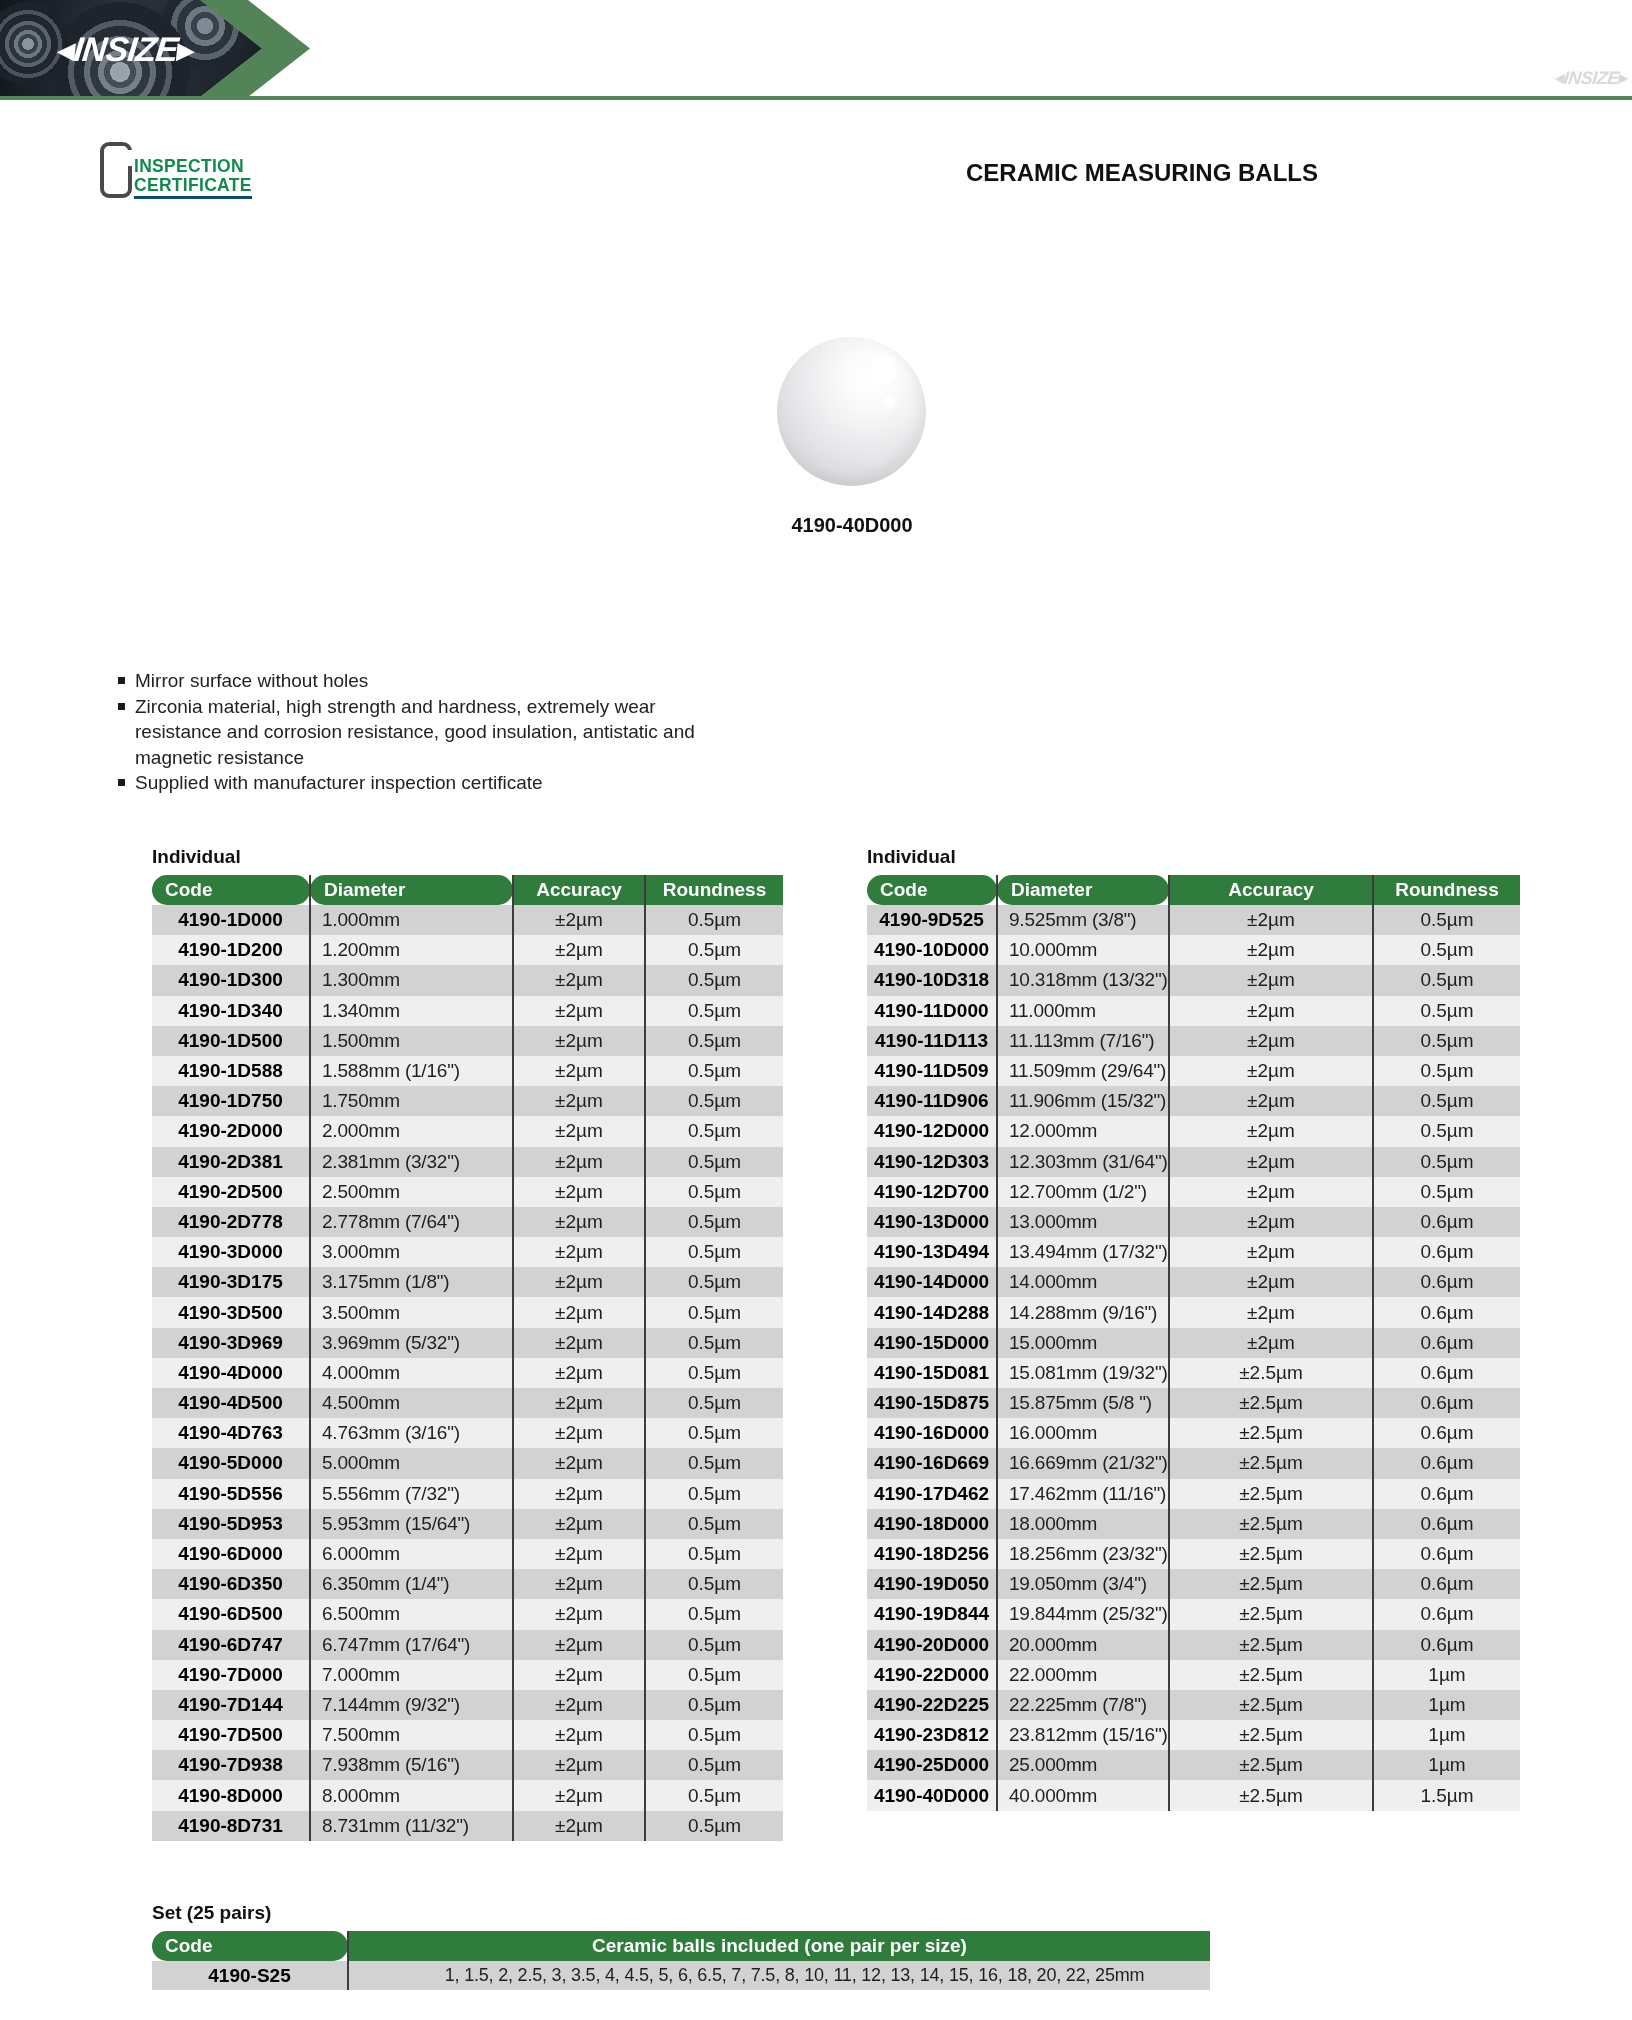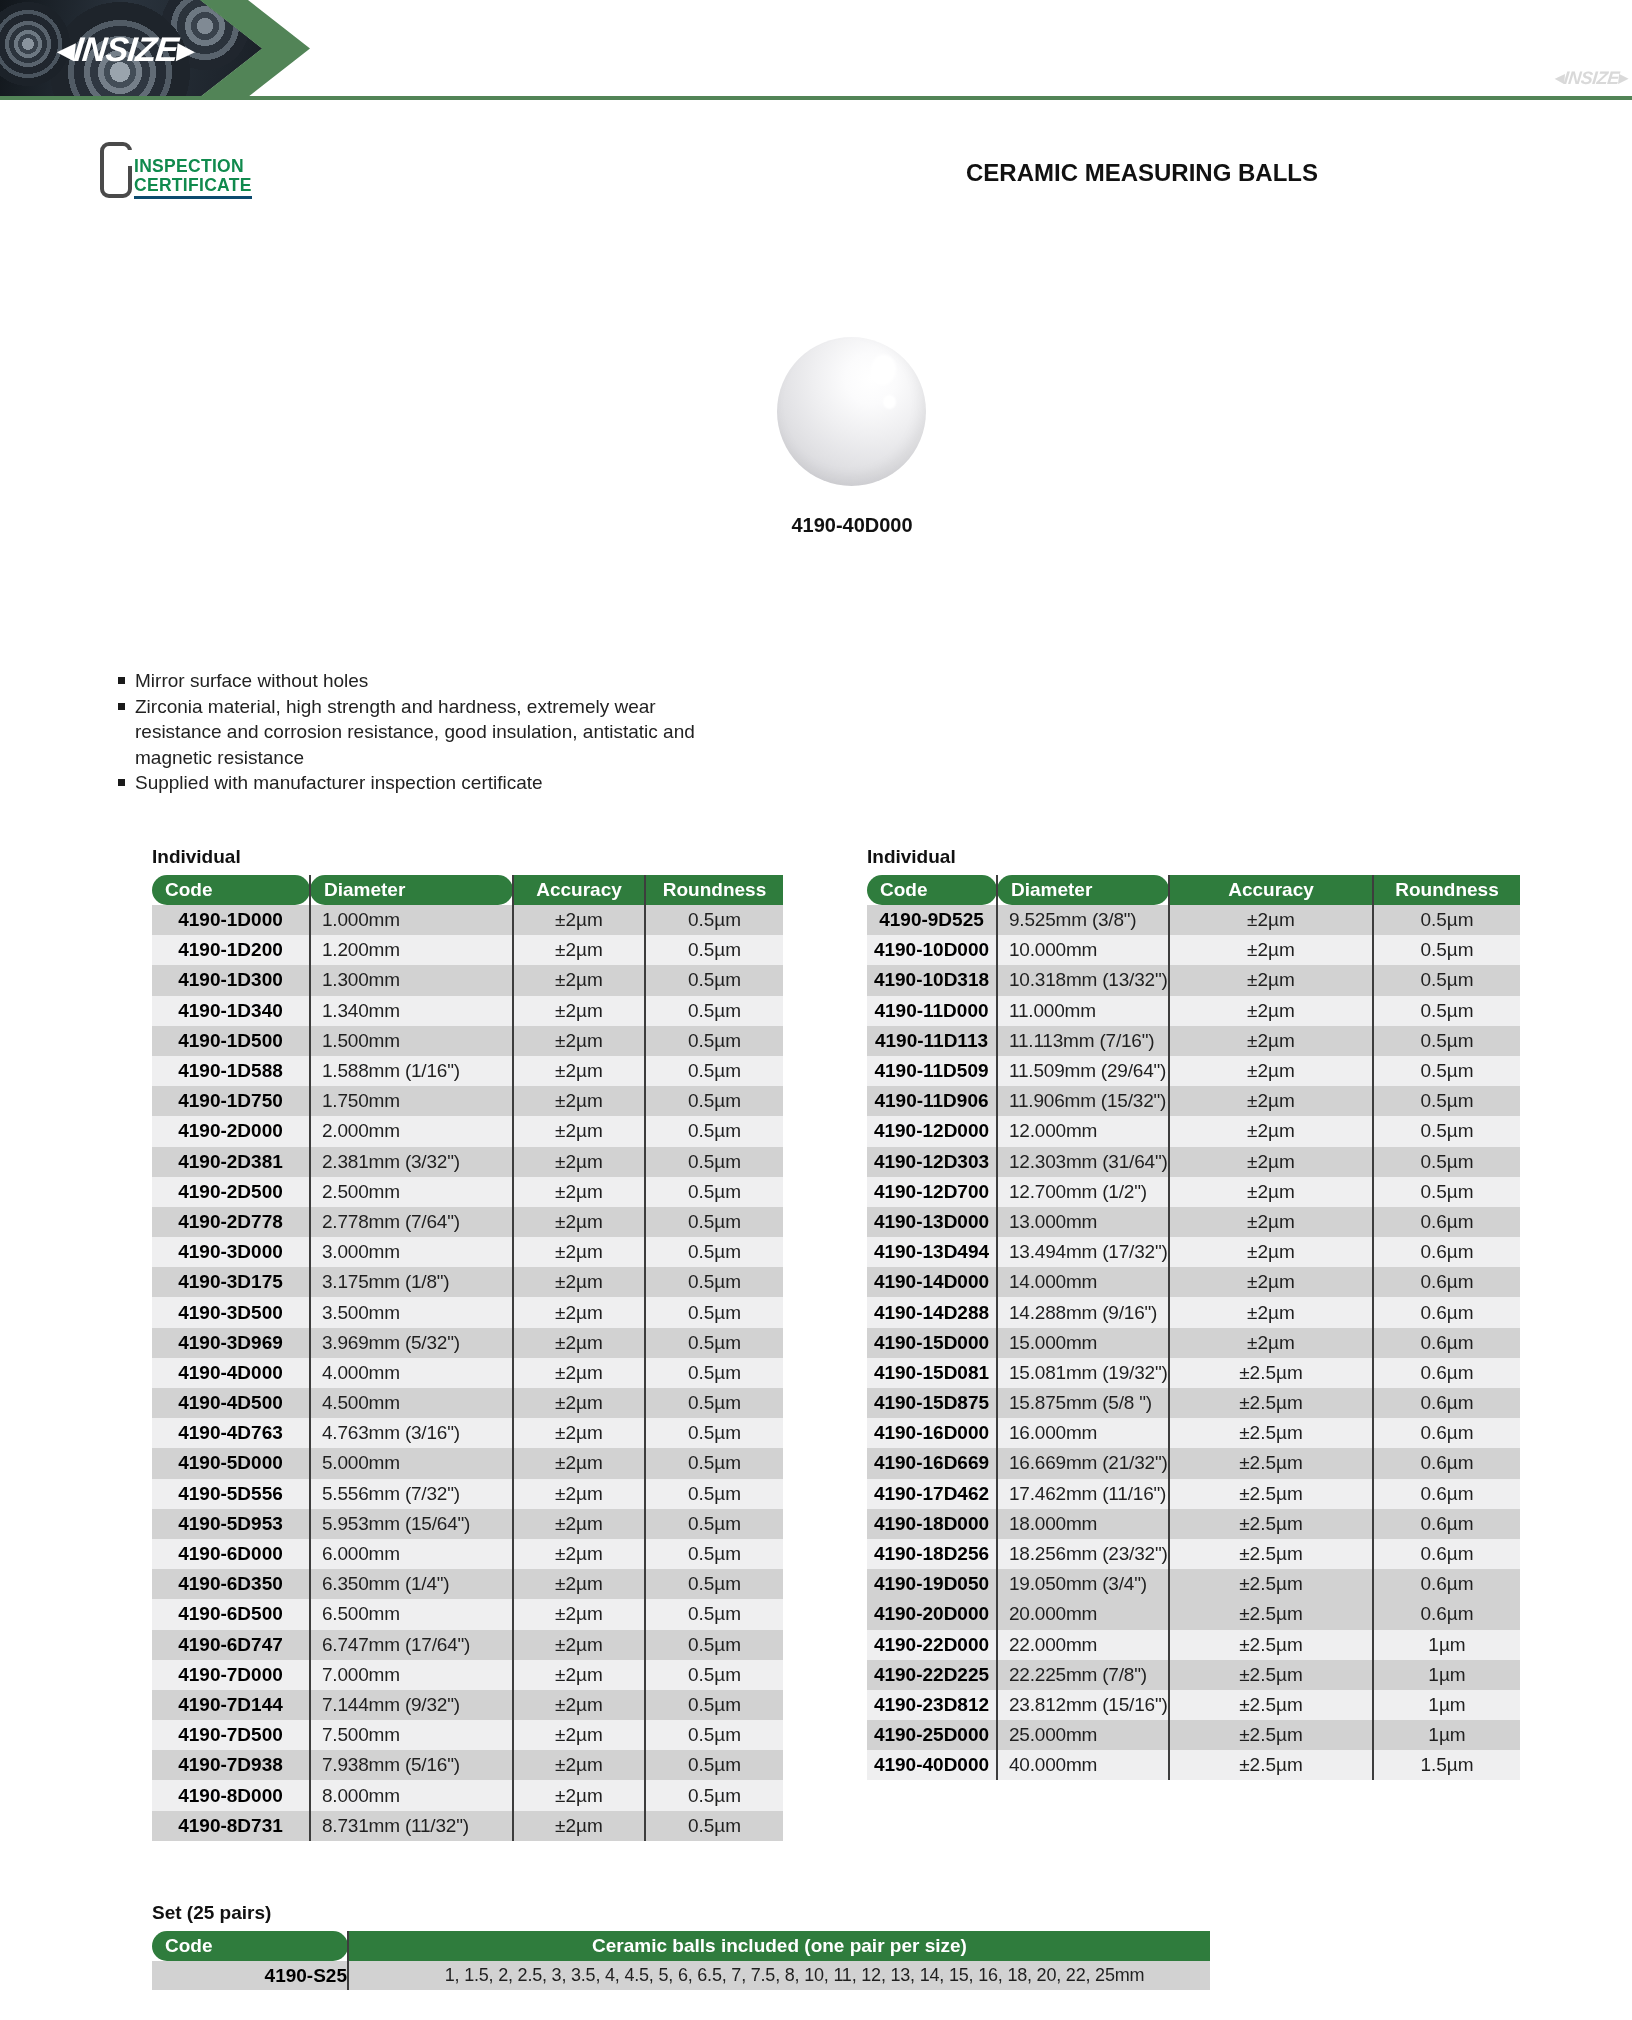--- a/index.html
+++ b/index.html
@@ -89,21 +89,21 @@
   th.h-center { text-align:center; }
   td { font-size:19px; height:30.2px; padding:0; white-space:nowrap; color:#1f1f1f; }
   th + th, td + td { border-left:2px solid #3d3d3d; }
   tr.row-dark td  { background:#d2d2d2; }
   tr.row-light td { background:#efeff0; }
   tr.row-set td   { background:#d2d2d2; height:29px; }
 
   .cell-code { font-weight:bold; text-align:center; color:#000; }
   .cell-dia  { text-align:left; padding-left:11px; letter-spacing:-0.2px; }
   .cell-acc, .cell-round { text-align:center; }
-  .cell-set-code { font-weight:bold; text-align:right; color:#000; }
+  .cell-set-code { font-weight:bold; text-align:center; color:#000; }
   .cell-set-list { text-align:center; font-size:18px; letter-spacing:-0.2px;padding-left:30px; }
 </style>
 </head>
 <body>
 
 <div class="banner-photo"></div>
 <div class="banner-chevron"></div>
 <div class="banner-logo"><span class="arrow">◀</span><span>INSIZE</span><span class="arrow">▶</span></div>
 <div class="header-rule"></div>
 <div class="watermark-logo"><span class="arrow">◀</span><span>INSIZE</span><span class="arrow">▶</span></div>
@@ -486,20 +486,26 @@
           <td class="cell-dia">18.256mm (23/32")</td>
           <td class="cell-acc">±2.5µm</td>
           <td class="cell-round">0.6µm</td>
         </tr>
         <tr class="row-dark">
           <td class="cell-code">4190-19D050</td>
           <td class="cell-dia">19.050mm (3/4")</td>
           <td class="cell-acc">±2.5µm</td>
           <td class="cell-round">0.6µm</td>
         </tr>
+        <tr class="row-light">
+          <td class="cell-code">4190-19D844</td>
+          <td class="cell-dia">19.844mm (25/32")</td>
+          <td class="cell-acc">±2.5µm</td>
+          <td class="cell-round">0.6µm</td>
+        </tr>
         <tr class="row-dark">
           <td class="cell-code">4190-20D000</td>
           <td class="cell-dia">20.000mm</td>
           <td class="cell-acc">±2.5µm</td>
           <td class="cell-round">0.6µm</td>
         </tr>
         <tr class="row-light">
           <td class="cell-code">4190-22D000</td>
           <td class="cell-dia">22.000mm</td>
           <td class="cell-acc">±2.5µm</td>

